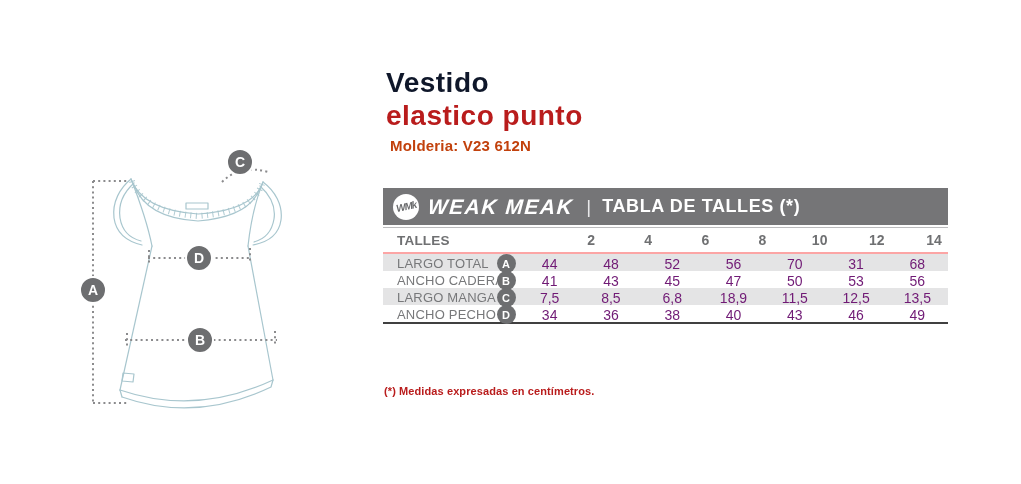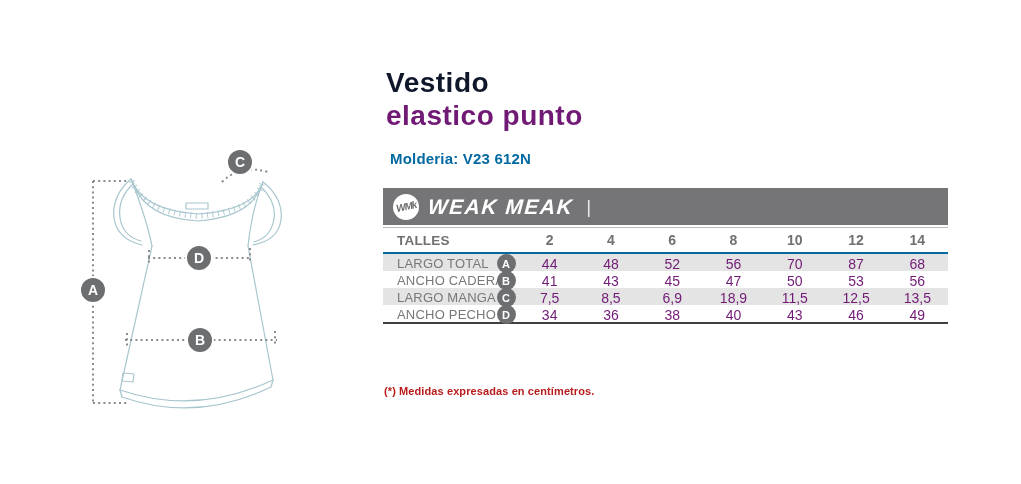--- a/index.html
+++ b/index.html
@@ -10,36 +10,36 @@
   
   .diagram{position:absolute;left:70px;top:140px;width:250px;height:300px;}
   .dress-stroke{fill:none;stroke:#a8c6ce;stroke-width:1.2;stroke-linecap:round;stroke-linejoin:round;}
   .gather{fill:none;stroke:#a8c6ce;stroke-width:6;stroke-dasharray:1 4.5;opacity:.9;}
   .dim{fill:none;stroke:#8b8b8d;stroke-width:2;stroke-dasharray:2 3.2;}
   .badge-circle{fill:#6d6e70;stroke:#ffffff;stroke-width:2;}
   .badge-letter{fill:#ffffff;font-family:"Liberation Sans",sans-serif;font-size:14px;font-weight:bold;text-anchor:middle;}
   
   .titleblock{position:absolute;left:386px;top:68px;}
   .title{font-size:28px;font-weight:bold;color:#0f172a;letter-spacing:.5px;line-height:1.1;}
-  .subtitle{font-size:28px;font-weight:bold;color:#701a75;letter-spacing:.5px;line-height:1.2;}
-  .molderia{font-size:15px;font-weight:bold;color:#0369a1;margin-top:18px;padding-left:4px;letter-spacing:.2px;}
+  .subtitle{font-size:28px;font-weight:bold;color:#b91c1c;letter-spacing:.5px;line-height:1.2;}
+  .molderia{font-size:15px;font-weight:bold;color:#c2410c;margin-top:5px;padding-left:4px;letter-spacing:.2px;}
   
   .bar{position:absolute;left:383px;top:188px;width:565px;height:37px;background:#757577;
        display:flex;align-items:center;color:#fff;}
   .logo{width:26px;height:26px;border-radius:50%;background:#ffffff;margin:0 9px 0 10px;
         display:flex;align-items:center;justify-content:center;flex:0 0 auto;}
   .logo span{color:#6a6b6d;font-size:10px;font-weight:bold;font-style:italic;transform:rotate(-12deg);letter-spacing:-1px;}
   .brand{font-size:21px;font-weight:bold;font-style:italic;letter-spacing:1.5px;transform:skewX(-4deg);white-space:nowrap;}
   .bar-sep{font-size:19px;font-weight:300;margin:0 11px 0 13px;color:#e8e8e9;}
   .bar-title{font-size:18px;font-weight:bold;letter-spacing:.6px;white-space:nowrap;}
   
   .table{position:absolute;left:383px;top:227px;width:565px;color:#77787a;}
   .trow{display:grid;grid-template-columns:96px 26px repeat(7,1fr);align-items:center;
         padding-left:14px;height:17px;}
-  .thead{height:24px;border-top:1px solid #bcbcbe;border-bottom:2px solid #0369a1;}
+  .thead{height:24px;border-top:1px solid #bcbcbe;border-bottom:2px solid #fca5a5;gap:29px;}
   .thead .rlabel{font-weight:bold;color:#6f7072;font-size:13.5px;}
   .thead .val{font-weight:bold;color:#6f7072;}
   .trow.alt{background:#e4e4e5;}
   .trow.last{border-bottom:2px solid #404040;}
   .rlabel{font-size:13px;white-space:nowrap;letter-spacing:.2px;}
   .rbadge{width:19px;height:19px;border-radius:50%;background:#6d6e70;color:#fff;
           font-size:11px;font-weight:bold;display:flex;align-items:center;justify-content:center;
           justify-self:center;}
   .val{text-align:center;font-size:14px;color:#701a75;}
   .footnote{position:absolute;left:384px;top:385px;font-size:11px;font-weight:bold;color:#b91c1c;letter-spacing:.1px;}
@@ -120,20 +120,21 @@
     <div class="subtitle">elastico punto</div>
     <div class="molderia">Molderia: V23 612N</div>
   </div>
 
   <div class="bar">
     <div class="logo">
       <span>WMk</span>
     </div>
     <div class="brand">WEAK MEAK</div>
     <div class="bar-sep">|</div>
+    <div class="bar-title">TABLA DE TALLES (*)</div>
   </div>
 
   <div class="table">
 
     <div class="trow thead">
       <div class="rlabel">TALLES</div>
       <div></div>
       <div class="val">2</div>
       <div class="val">4</div>
       <div class="val">6</div>
@@ -144,42 +145,42 @@
     </div>
 
     <div class="trow alt">
       <div class="rlabel">LARGO TOTAL</div>
       <div class="rbadge">A</div>
       <div class="val">44</div>
       <div class="val">48</div>
       <div class="val">52</div>
       <div class="val">56</div>
       <div class="val">70</div>
-      <div class="val">87</div>
+      <div class="val">31</div>
       <div class="val">68</div>
     </div>
 
     <div class="trow">
       <div class="rlabel">ANCHO CADERA</div>
       <div class="rbadge">B</div>
       <div class="val">41</div>
       <div class="val">43</div>
       <div class="val">45</div>
       <div class="val">47</div>
       <div class="val">50</div>
       <div class="val">53</div>
       <div class="val">56</div>
     </div>
 
     <div class="trow alt">
       <div class="rlabel">LARGO MANGA</div>
       <div class="rbadge">C</div>
       <div class="val">7,5</div>
       <div class="val">8,5</div>
-      <div class="val">6,9</div>
+      <div class="val">6,8</div>
       <div class="val">18,9</div>
       <div class="val">11,5</div>
       <div class="val">12,5</div>
       <div class="val">13,5</div>
     </div>
 
     <div class="trow last">
       <div class="rlabel">ANCHO PECHO</div>
       <div class="rbadge">D</div>
       <div class="val">34</div>

